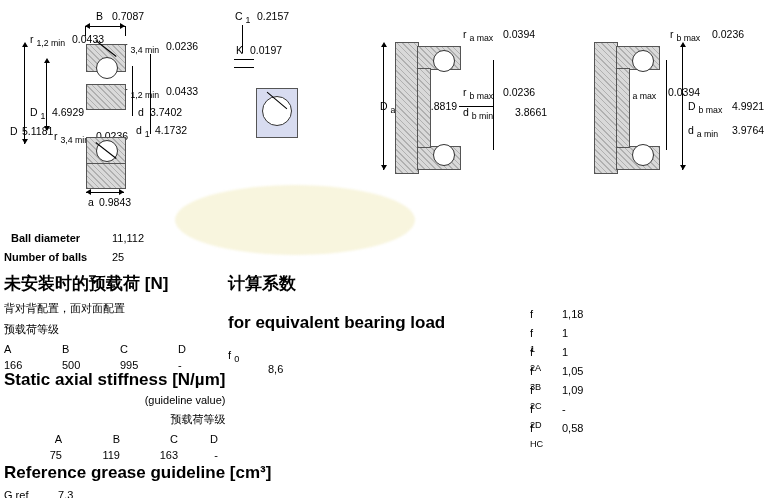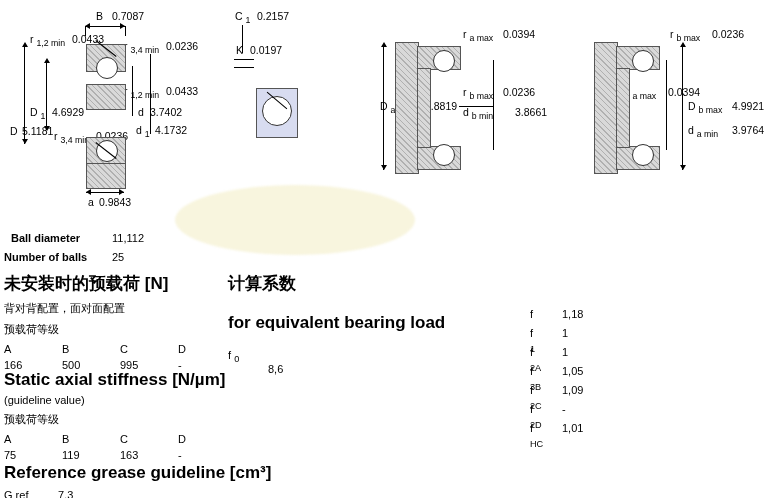--- a/index.html
+++ b/index.html
@@ -188,21 +188,21 @@
       <tr>
         <td>166</td>
         <td>500</td>
         <td>995</td>
         <td>-</td>
       </tr>
     </tbody>
       </table>
   </div>
 
-  <div class="abs" style="left:4px;top:370px;">
+  <div class="abs" style="left:4px;top:370px;text-align:right;">
     <div class="sec-title">Static axial stiffness [N/µm]</div>
     <div style="margin-top:4px;">(guideline value)</div>
     <div style="margin-top:6px;">预载荷等级</div>
     <table class="tbl" style="position:relative;margin-top:6px;border-collapse:collapse;">
       <tbody>
           <tr>
         <td style="width:58px;">A</td>
         <td style="width:58px;">B</td>
         <td style="width:58px;">C</td>
         <td style="width:40px;">D</td>
@@ -255,18 +255,18 @@
       <div style="position:relative;height:19px;">
         <span class="abs" style="left:0;top:0;">f <sub>2C</sub></span>
         <span class="abs" style="left:32px;top:0;">1,09</span>
       </div>
       <div style="position:relative;height:19px;">
         <span class="abs" style="left:0;top:0;">f <sub>2D</sub></span>
         <span class="abs" style="left:32px;top:0;">-</span>
       </div>
       <div style="position:relative;height:19px;">
         <span class="abs" style="left:0;top:0;">f <sub>HC</sub></span>
-        <span class="abs" style="left:32px;top:0;">1,01</span>
+        <span class="abs" style="left:32px;top:0;">0,58</span>
       </div>
     </div>
   </div>
 
 </div>
 
 </body></html>

